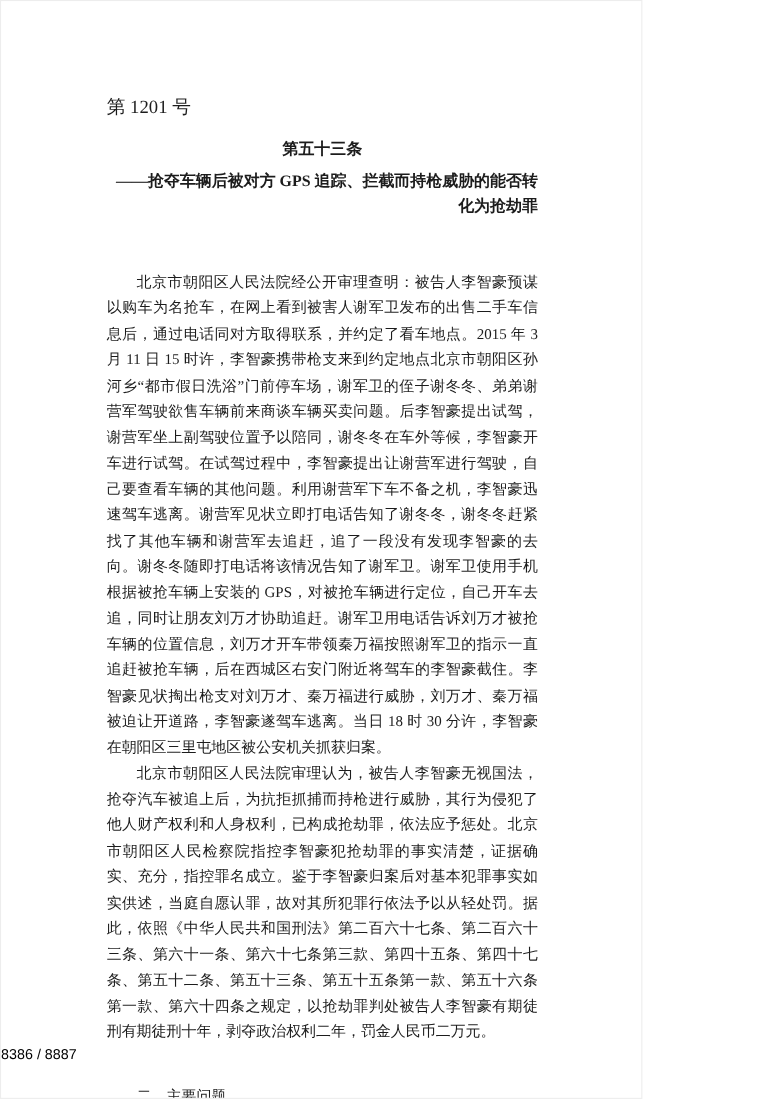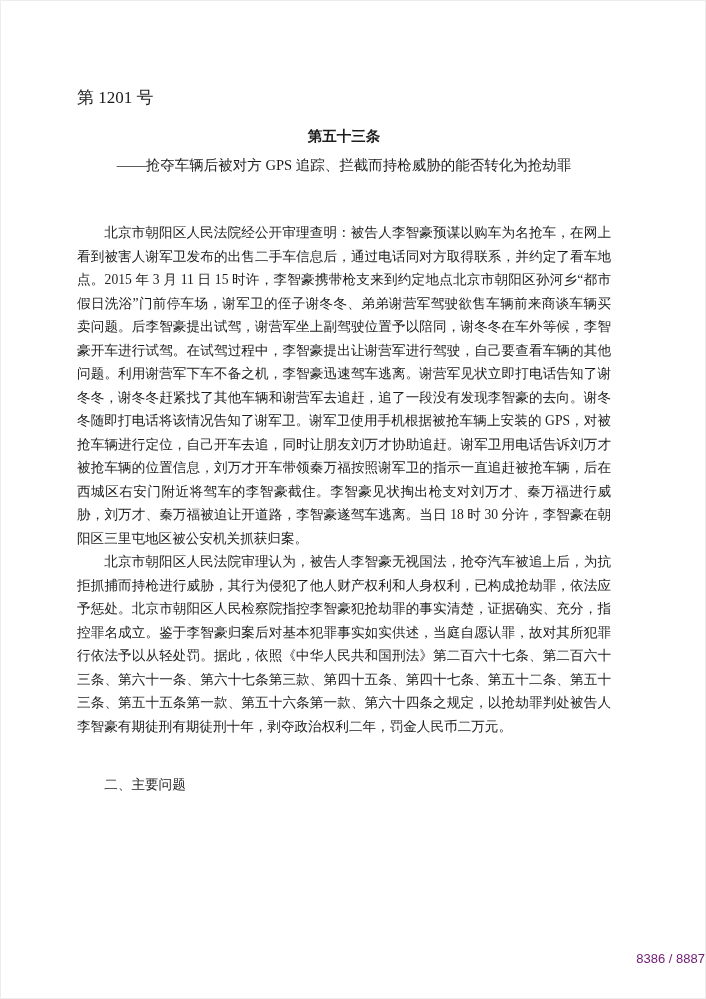--- a/index.html
+++ b/index.html
@@ -2,47 +2,47 @@
 <html><head>
 <meta charset="utf-8">
 <style>
   html, body {
     margin: 0;
     padding: 0;
     background: #ffffff;
   }
   .page {
     position: relative;
-    width: 706px;
+    width: 584px;
     height: 999px;
     box-sizing: border-box;
     margin: 0;
     background: #ffffff;
     border: 1px solid #ededed;
-    padding: 86px 94px 0 76px;
+    padding: 86px 94px 0 96px;
     font-family: "Liberation Serif", "DejaVu Serif", serif;
     color: #1c1c1c;
     overflow: hidden;
   }
   .case-number {
     font-size: 17px;
     line-height: 22px;
     margin: 0 0 16px 0;
     font-weight: normal;
   }
   .doc-title {
     text-align: center;
     font-weight: bold;
     font-size: 14.5px;
     line-height: 23.5px;
     margin: 0;
   }
   .doc-subtitle {
-    text-align: center;
-    font-weight: normal;
+    text-align: right;
+    font-weight: bold;
     font-size: 14.5px;
     line-height: 23.5px;
     margin: 5px 0 0 0;
   }
   .body-block {
     margin-top: 44px;
   }
   .body-block p,
   .section-heading {
     font-size: 13.6px;
@@ -56,24 +56,24 @@
     font-weight: normal;
   }
   .section-gap {
     height: 35px;
   }
   .page-footer {
     position: absolute;
     left: 0;
     right: 0;
     bottom: 32px;
-    text-align: right;
+    text-align: left;
     font-family: "Liberation Sans", "DejaVu Sans", sans-serif;
     font-size: 13px;
-    color: #701a75;
+    color: #000000;
   }
 </style>
 </head>
 <body>
 
 <div class="page">
 
   <div class="case-number">第 1201 号</div>
 
   <div class="doc-title">第五十三条</div>

